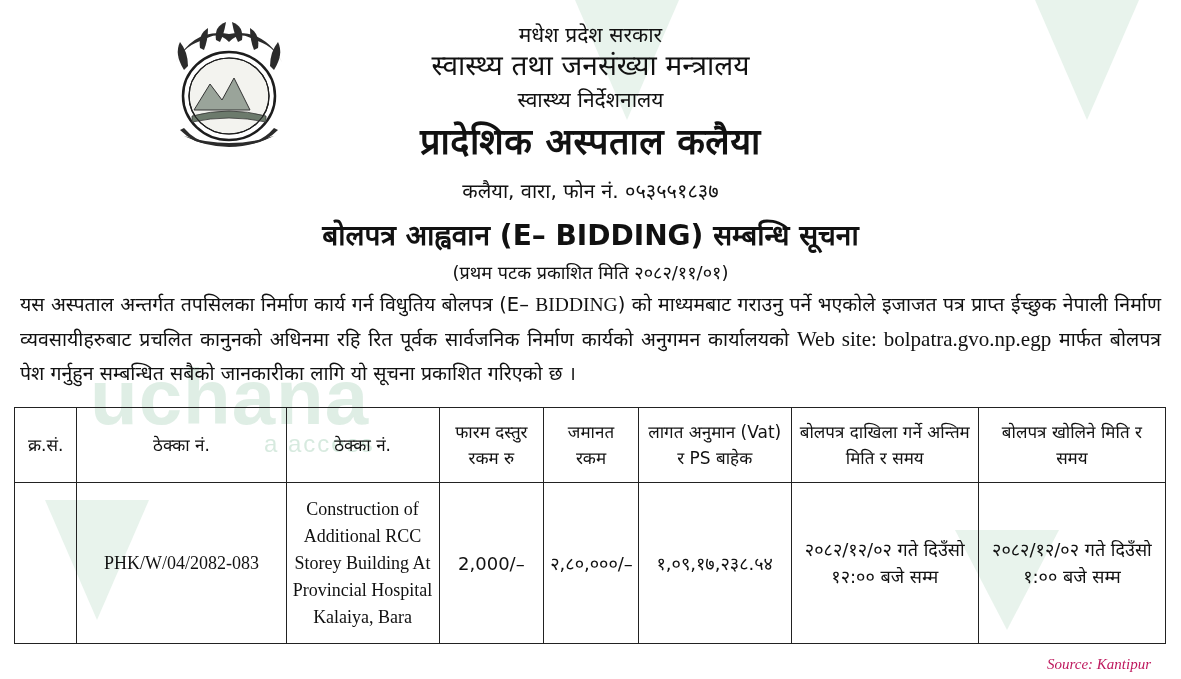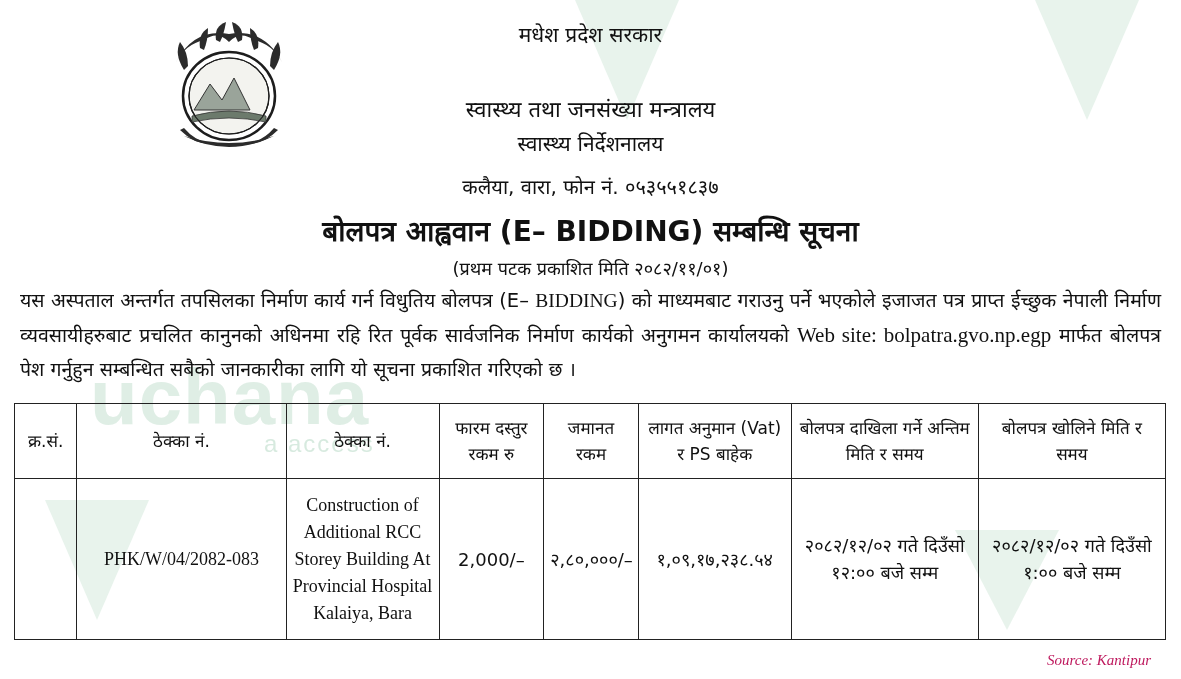--- a/index.html
+++ b/index.html
@@ -82,24 +82,23 @@
     height: 140px;
   }
   .emblem svg { display: block; }
 
   .gov-line1 {
     font-size: 21px;
     line-height: 30px;
     font-weight: 400;
   }
   .gov-line2 {
-    font-size: 22px;
+    font-size: 28px;
     line-height: 32px;
     font-weight: 400;
-    margin-top: 44px;
   }
   .gov-line3 {
     font-size: 21px;
     line-height: 36px;
     font-weight: 400;
   }
   .hospital-name {
     font-size: 36px;
     font-weight: 700;
     line-height: 48px;
@@ -235,20 +234,21 @@
 
         <path d="M30 118 Q75 140 120 118 Q75 132 30 118 Z" fill="#2b2b2b"></path>
         <path d="M26 112 Q40 126 56 126 Q40 122 30 110 Z" fill="#2b2b2b"></path>
         <path d="M124 112 Q110 126 94 126 Q110 122 120 110 Z" fill="#2b2b2b"></path>
       </svg>
     </div>
 
     <div class="gov-line1">मधेश प्रदेश सरकार</div>
     <div class="gov-line2">स्वास्थ्य तथा जनसंख्या मन्त्रालय</div>
     <div class="gov-line3">स्वास्थ्य निर्देशनालय</div>
+    <div class="hospital-name">प्रादेशिक अस्पताल कलैया</div>
     <div class="address">कलैया, वारा, फोन नं. ०५३५५१८३७</div>
     <div class="notice-title">बोलपत्र आह्ववान (E– BIDDING) सम्बन्धि सूचना</div>
     <div class="pub-date">(प्रथम पटक प्रकाशित मिति २०८२/११/०१)</div>
   </div>
 
   <div class="body-para">
     <span>यस अस्पताल अन्तर्गत तपसिलका निर्माण कार्य गर्न विधुतिय बोलपत्र (E– </span><span class="inline-en">BIDDING</span><span>) को माध्यमबाट गराउनु पर्ने भएकोले इजाजत पत्र प्राप्त ईच्छुक नेपाली निर्माण व्यवसायीहरुबाट प्रचलित कानुनको अधिनमा रहि रित पूर्वक सार्वजनिक निर्माण कार्यको अनुगमन कार्यालयको </span><span class="web">Web site: bolpatra.gvo.np.egp</span><span> मार्फत बोलपत्र पेश गर्नुहुन सम्बन्धित सबैको जानकारीका लागि यो सूचना प्रकाशित गरिएको छ ।</span>
   </div>
 
   <table class="notice-table">

